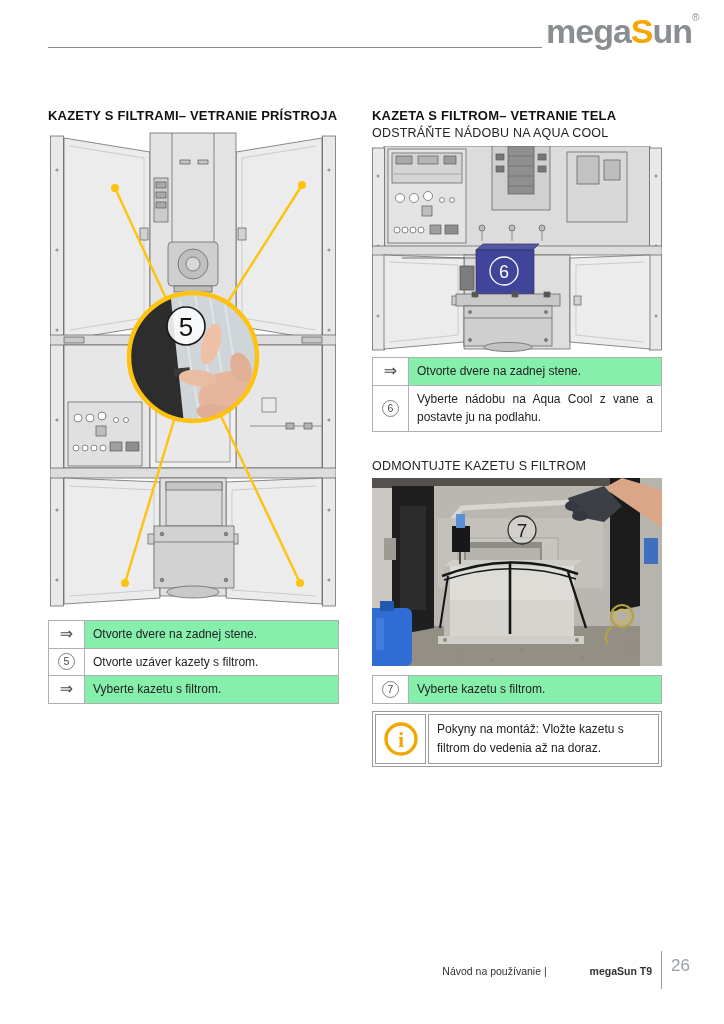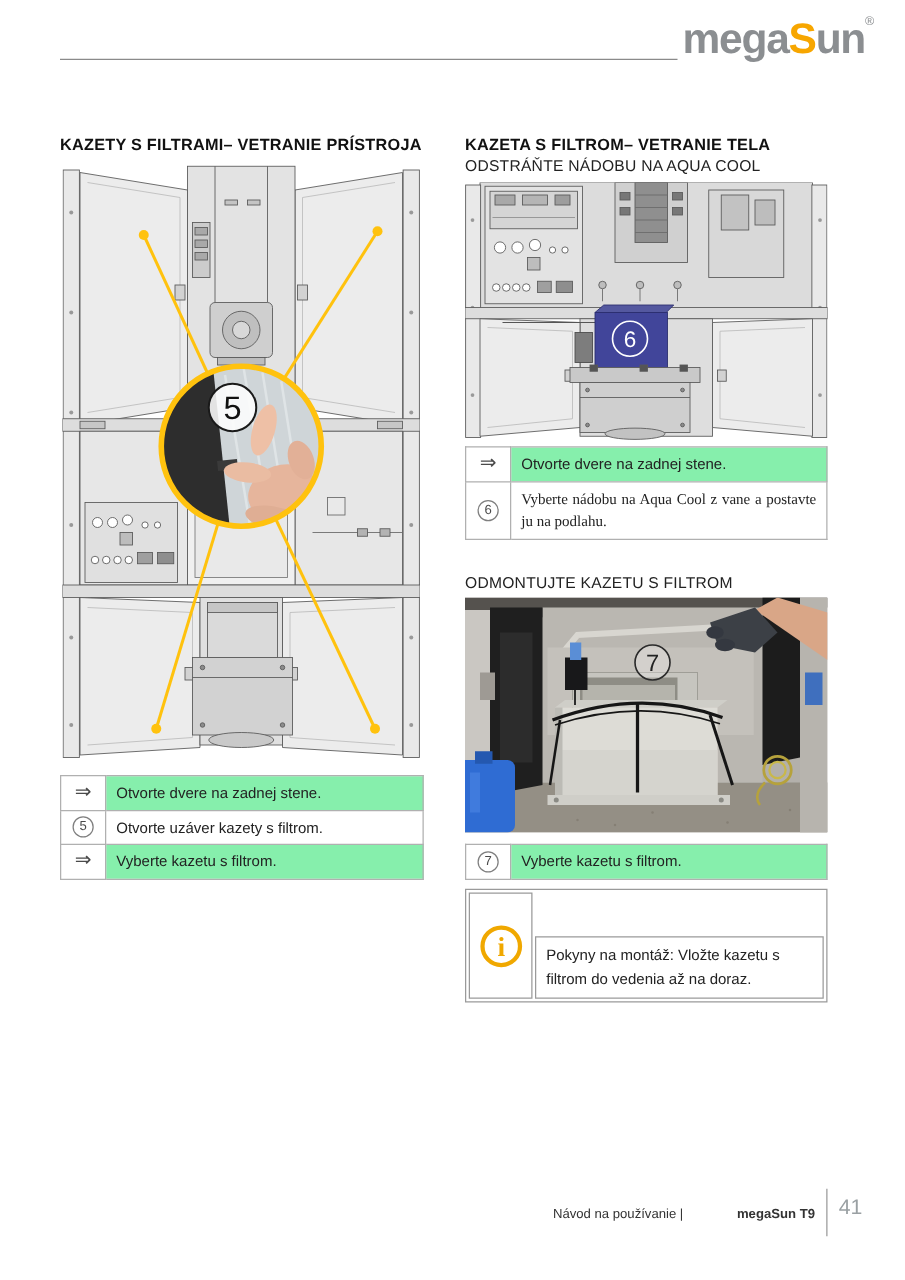--- a/index.html
+++ b/index.html
@@ -15,27 +15,27 @@
   .logo sup{font-size:10px;font-weight:normal;vertical-align:22px;letter-spacing:0;}
   
   .h-bold{font-size:13px;font-weight:bold;letter-spacing:0.2px;color:#111;}
   .h-sub{font-size:12.5px;font-weight:normal;letter-spacing:0.2px;color:#222;}
   
   table.steps{border-collapse:collapse;}
   table.steps td{border:1px solid #b0b0b0;font-size:12px;color:#222;vertical-align:middle;}
   td.cell-icon{width:25px;text-align:center;background:#fff;padding:3px 5px;}
   td.cell-text{padding:4px 8px;line-height:1.55;}
   td.hl{background:#86efac;}
-  td.just{text-align:justify;font-family:Liberation Serif, serif;}
+  td.just{text-align:justify;}
   .arrow-glyph{font-size:16px;color:#4a4a4a;line-height:1;}
   .circ-num{display:inline-block;width:15px;height:15px;line-height:14px;border:1px solid #7f7f7f;border-radius:50%;font-size:10.5px;color:#4a4a4a;text-align:center;}
   
   .info-box{left:372px;top:711px;width:290px;display:flex;gap:2px;border:1px solid #9a9a9a;padding:2px;box-sizing:border-box;background:#fff;}
   .info-icon-cell{border:1px solid #9a9a9a;width:49px;display:flex;align-items:center;justify-content:center;}
-  .info-text-cell{border:1px solid #9a9a9a;flex:1;font-size:12px;color:#222;padding:5px 8px;line-height:1.6;margin-top:35px;}
+  .info-text-cell{border:1px solid #9a9a9a;flex:1;font-size:12px;color:#222;padding:5px 8px;line-height:1.6;}
   
   .footer-text{right:72px;top:965px;font-size:10.5px;color:#333;white-space:nowrap;}
   .footer-text b{font-weight:bold;padding-left:40px;}
   .footer-divider{left:661px;top:951px;width:1px;height:38px;background:#9a9a9a;}
   .page-num{left:671px;top:956px;font-size:17px;color:#9aa0a3;}
   svg{display:block;}
 </style>
 </head>
 <body>
 
@@ -390,13 +390,13 @@
     <svg width="38" height="38" viewBox="0 0 38 38">
       <circle cx="19" cy="19" r="15" fill="none" stroke="#f0a800" stroke-width="3.4"></circle>
       <text x="19" y="27" text-anchor="middle" font-size="22" font-weight="bold" fill="#f0a800" font-family="Liberation Serif, serif">i</text>
     </svg>
   </div>
   <div class="info-text-cell">Pokyny na montáž: Vložte kazetu s filtrom do vedenia až na doraz.</div>
 </div>
 
 <div class="abs footer-text"><span>Návod na používanie |</span> <b>megaSun T9</b></div>
 <div class="abs footer-divider"></div>
-<div class="abs page-num">41</div>
+<div class="abs page-num">26</div>
 
 </body></html>

